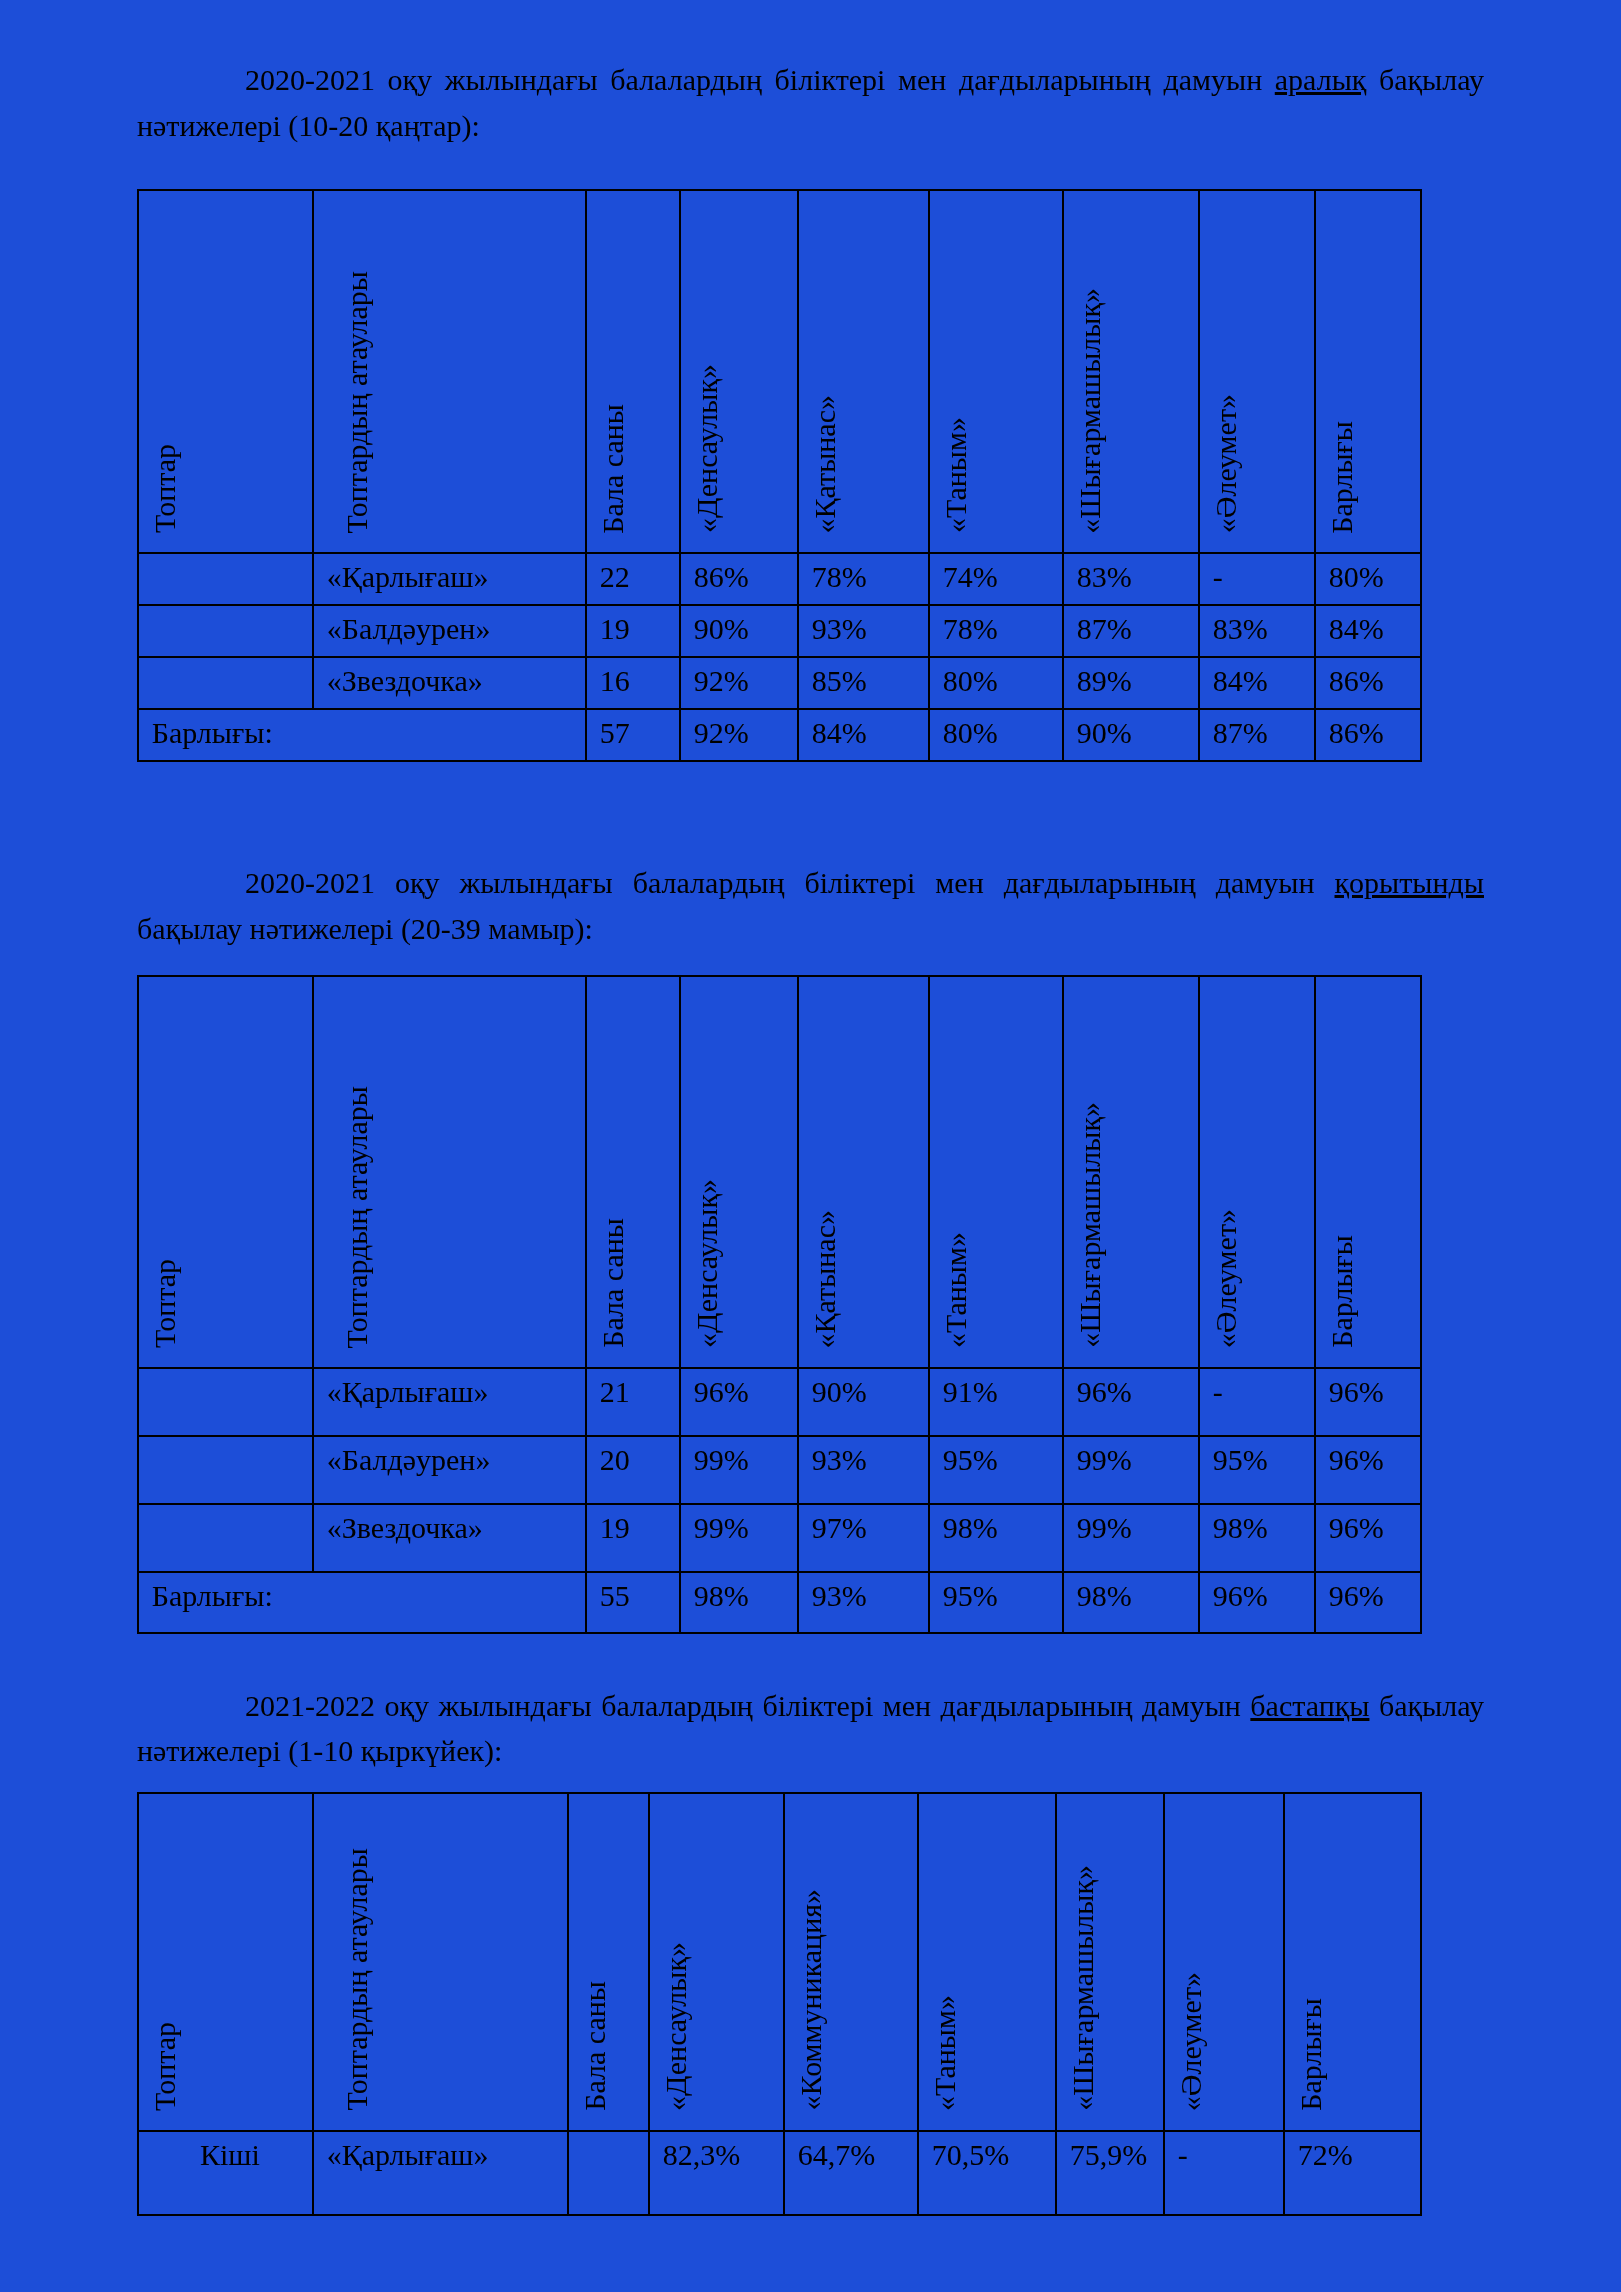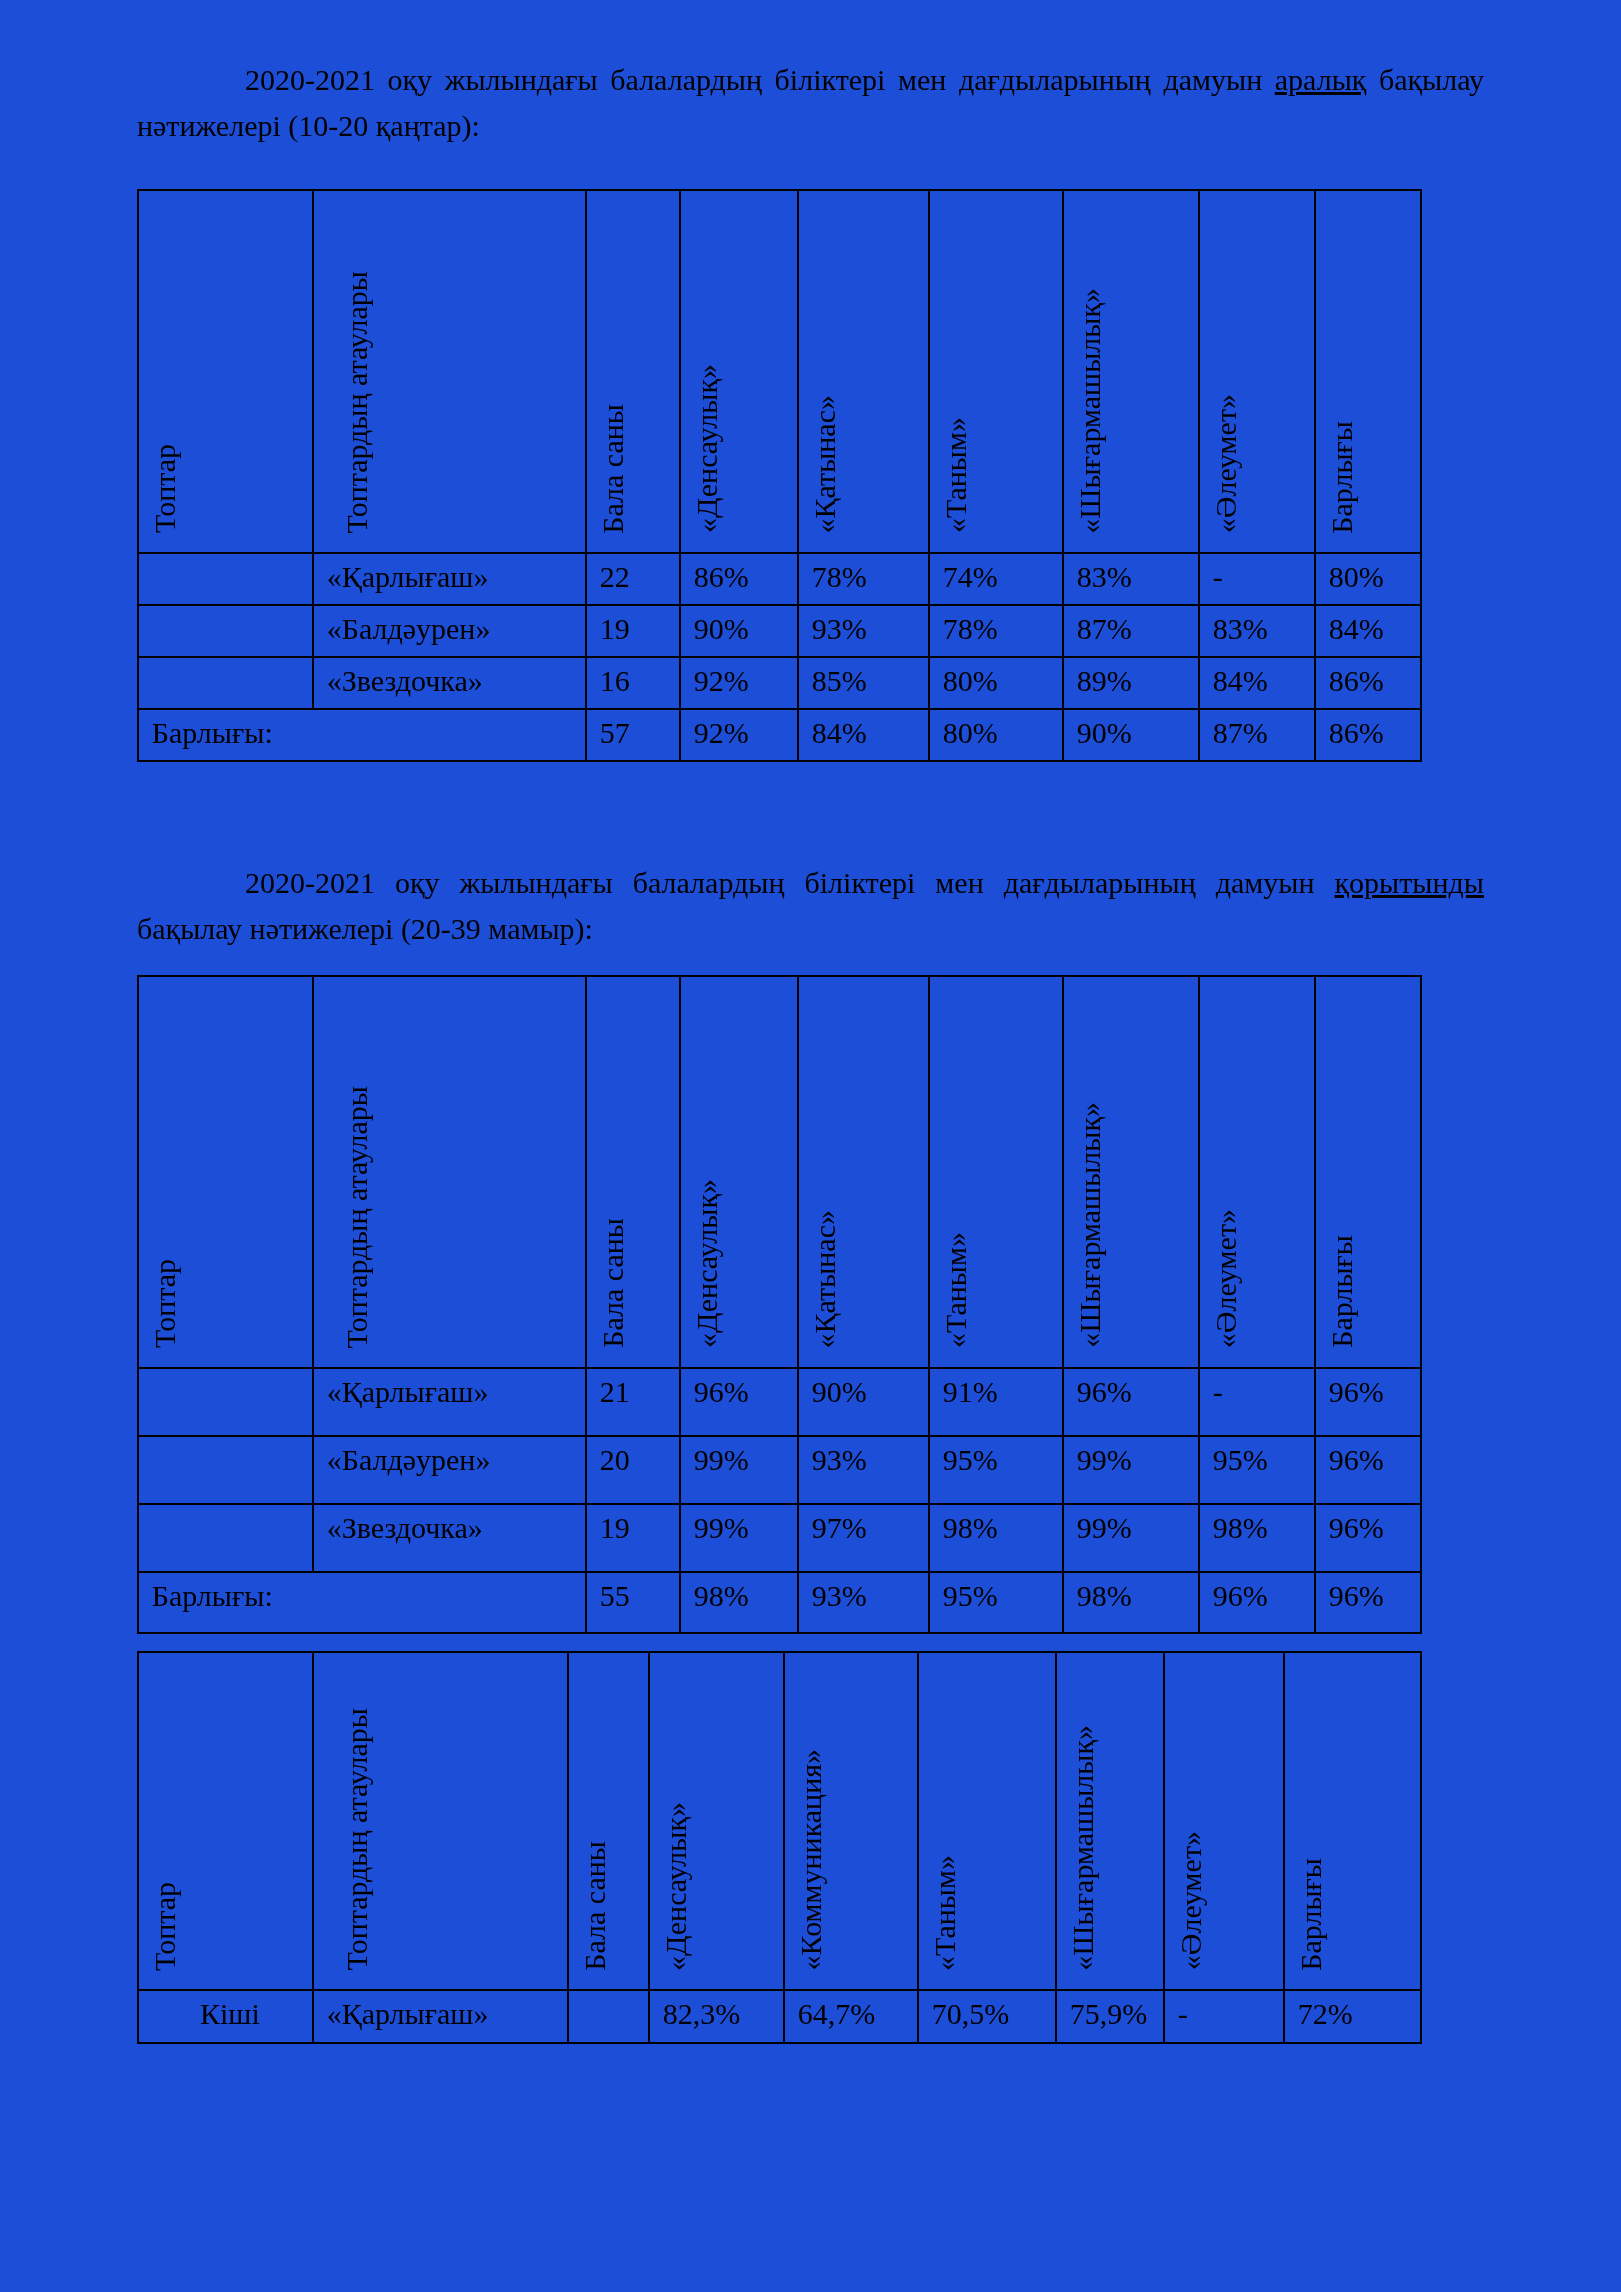--- a/index.html
+++ b/index.html
@@ -56,21 +56,21 @@
   .t2 tr.hdr { height:392px; }
   .t3 tr.hdr { height:338px; }
   
   .doc tr.r td {
     vertical-align:top;
     padding:5.9px 3.9px 2px 12.7px;
   }
   .t1 tr.r { height:52px; }
   .t2 tr.r { height:68px; }
   .t2 tr.total { height:61px; }
-  .t3 tr.r { height:53px;padding-left:29px; }
+  .t3 tr.r { height:84px;padding-left:29px; }
   .doc td.ctr { text-align:center; padding-left:3.9px; }
 </style>
 </head>
 <body>
 
 <div class="page">
 
   <p class="title">
     <span>2020-2021 оқу жылындағы балалардың біліктері мен дағдыларының дамуын</span>
     <span class="u">аралық</span>
@@ -216,20 +216,25 @@
       <td>98%</td>
       <td>93%</td>
       <td>95%</td>
       <td>98%</td>
       <td>96%</td>
       <td>96%</td>
     </tr>
   </tbody>
     </table>
 
+  <p class="title p3">
+    <span>2021-2022 оқу жылындағы балалардың біліктері мен дағдыларының дамуын</span>
+    <span class="u">бастапқы</span>
+    <span>бақылау нәтижелері (1-10 қыркүйек):</span>
+  </p>
 
   <table class="doc t3">
     <colgroup>
       <col style="width:175px">
         <col style="width:255px">
         <col style="width:81px">
       <col style="width:135px">
         <col style="width:134px">
         <col style="width:138px">
       <col style="width:108px">

